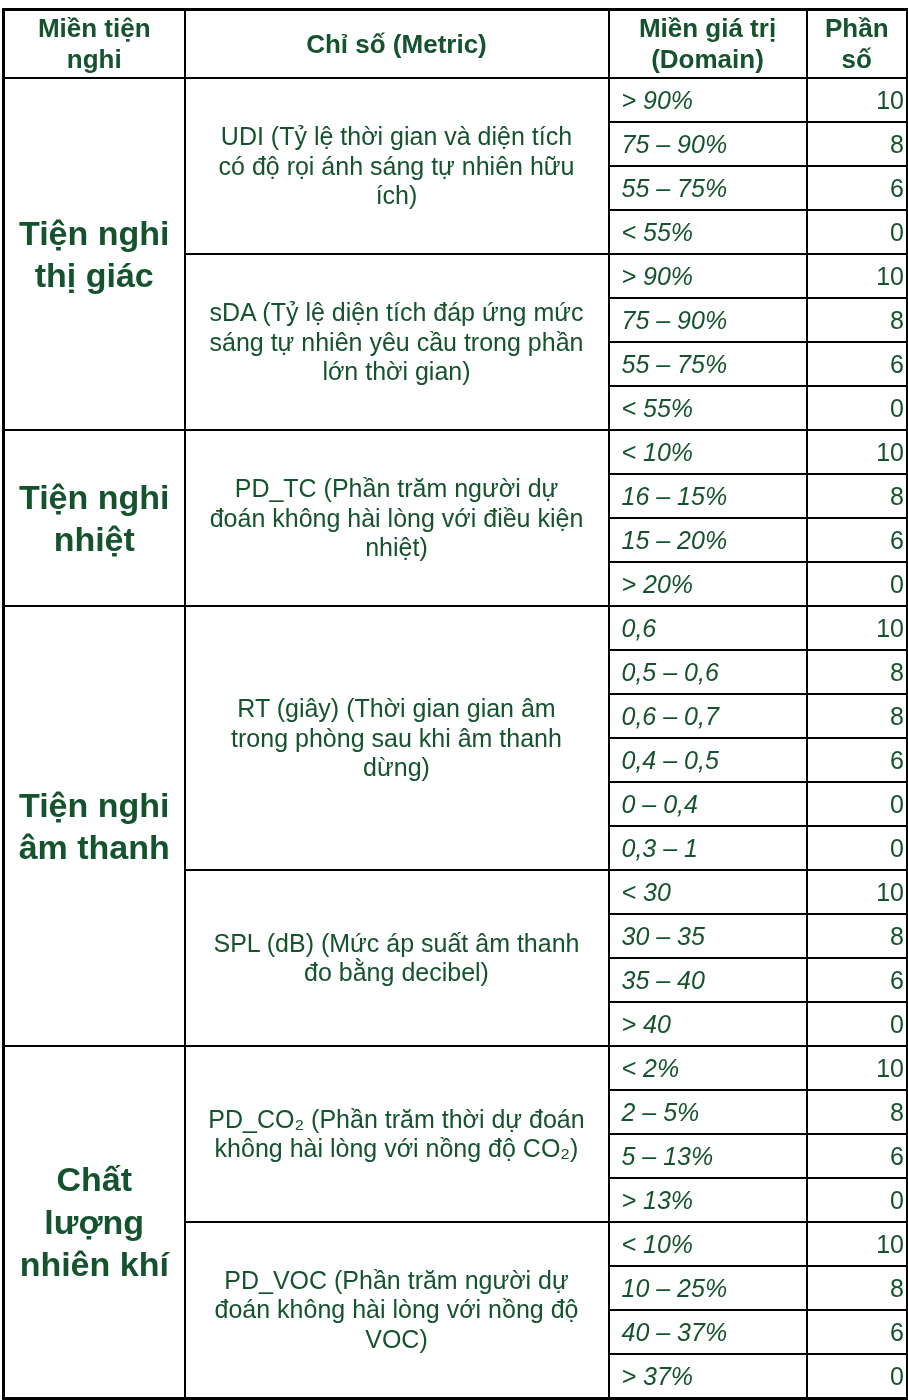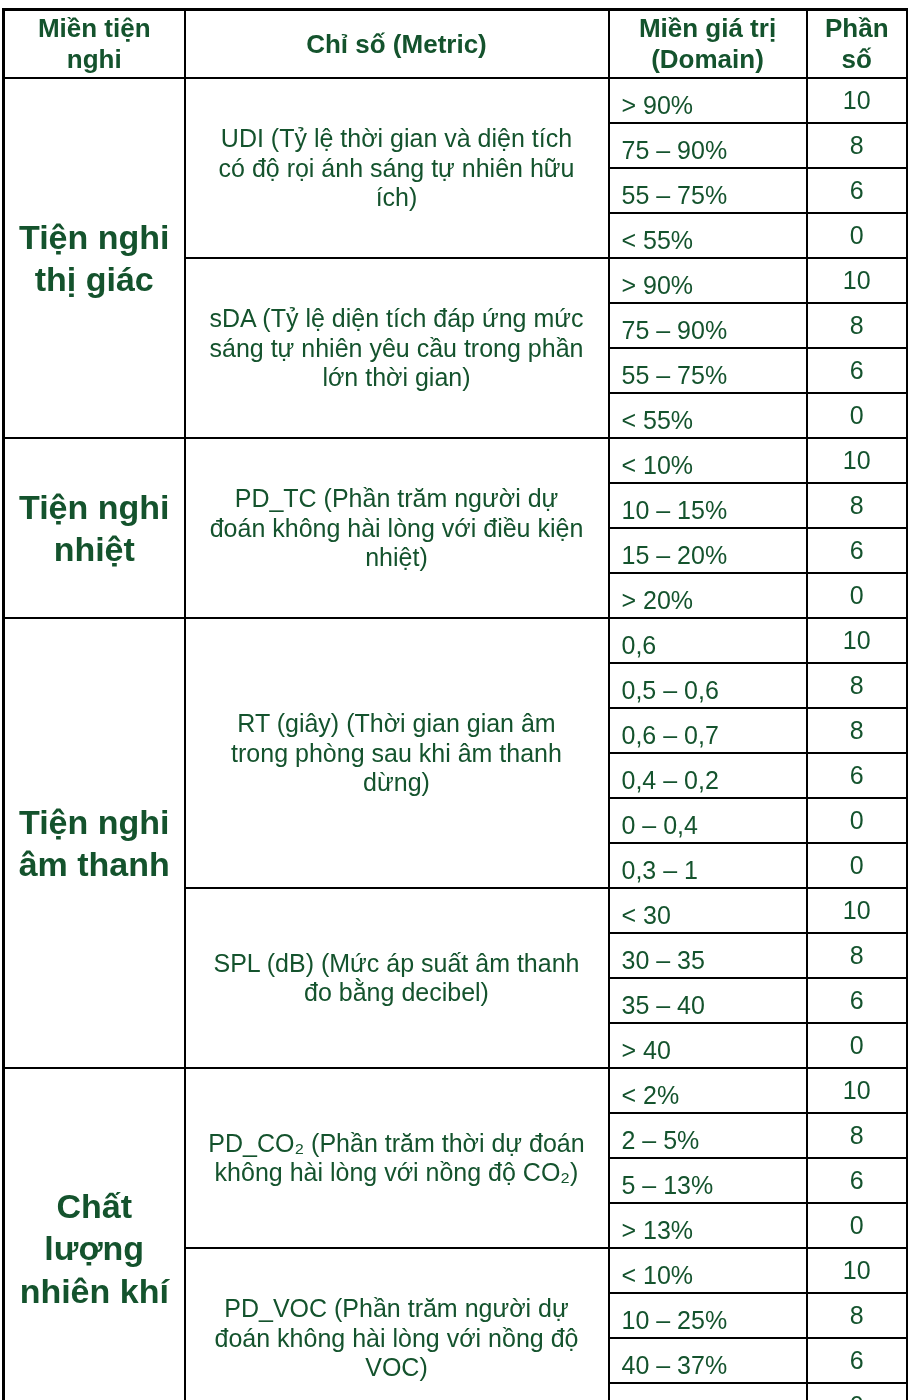--- a/index.html
+++ b/index.html
@@ -48,26 +48,27 @@
   }
   td.metric {
     font-size: 25px;
     text-align: center;
     line-height: 1.18;
     padding: 2px 20px;
   }
   td.domain {
     font-size: 25px;
     text-align: left;
-    padding: 12px 2px 2px 12px;
+    padding: 2px 2px 2px 12px;
     white-space: nowrap;
+    font-style: italic;
   }
   td.score {
     font-size: 25px;
-    text-align: center;
+    text-align: right;
     padding: 2px;
   }
 </style>
 </head>
 <body>
 
 <div class="page">
   <table class="scoring">
     <colgroup>
       <col style="width:181px">
@@ -126,21 +127,21 @@
       </tr>
 
       <tr>
         <td class="group" rowspan="4">Tiện nghi
 nhiệt</td>
         <td class="metric" rowspan="4">PD_TC (Phần trăm người dự đoán không hài lòng với điều kiện nhiệt)</td>
         <td class="domain">&lt; 10%</td>
         <td class="score">10</td>
       </tr>
       <tr>
-        <td class="domain">10 – 15%</td>
+        <td class="domain">16 – 15%</td>
         <td class="score">8</td>
       </tr>
       <tr>
         <td class="domain">15 – 20%</td>
         <td class="score">6</td>
       </tr>
       <tr>
         <td class="domain">&gt; 20%</td>
         <td class="score">0</td>
       </tr>
@@ -154,21 +155,21 @@
       </tr>
       <tr>
         <td class="domain">0,5 – 0,6</td>
         <td class="score">8</td>
       </tr>
       <tr>
         <td class="domain">0,6 – 0,7</td>
         <td class="score">8</td>
       </tr>
       <tr>
-        <td class="domain">0,4 – 0,2</td>
+        <td class="domain">0,4 – 0,5</td>
         <td class="score">6</td>
       </tr>
       <tr>
         <td class="domain">0 – 0,4</td>
         <td class="score">0</td>
       </tr>
       <tr>
         <td class="domain">0,3 – 1</td>
         <td class="score">0</td>
       </tr>

